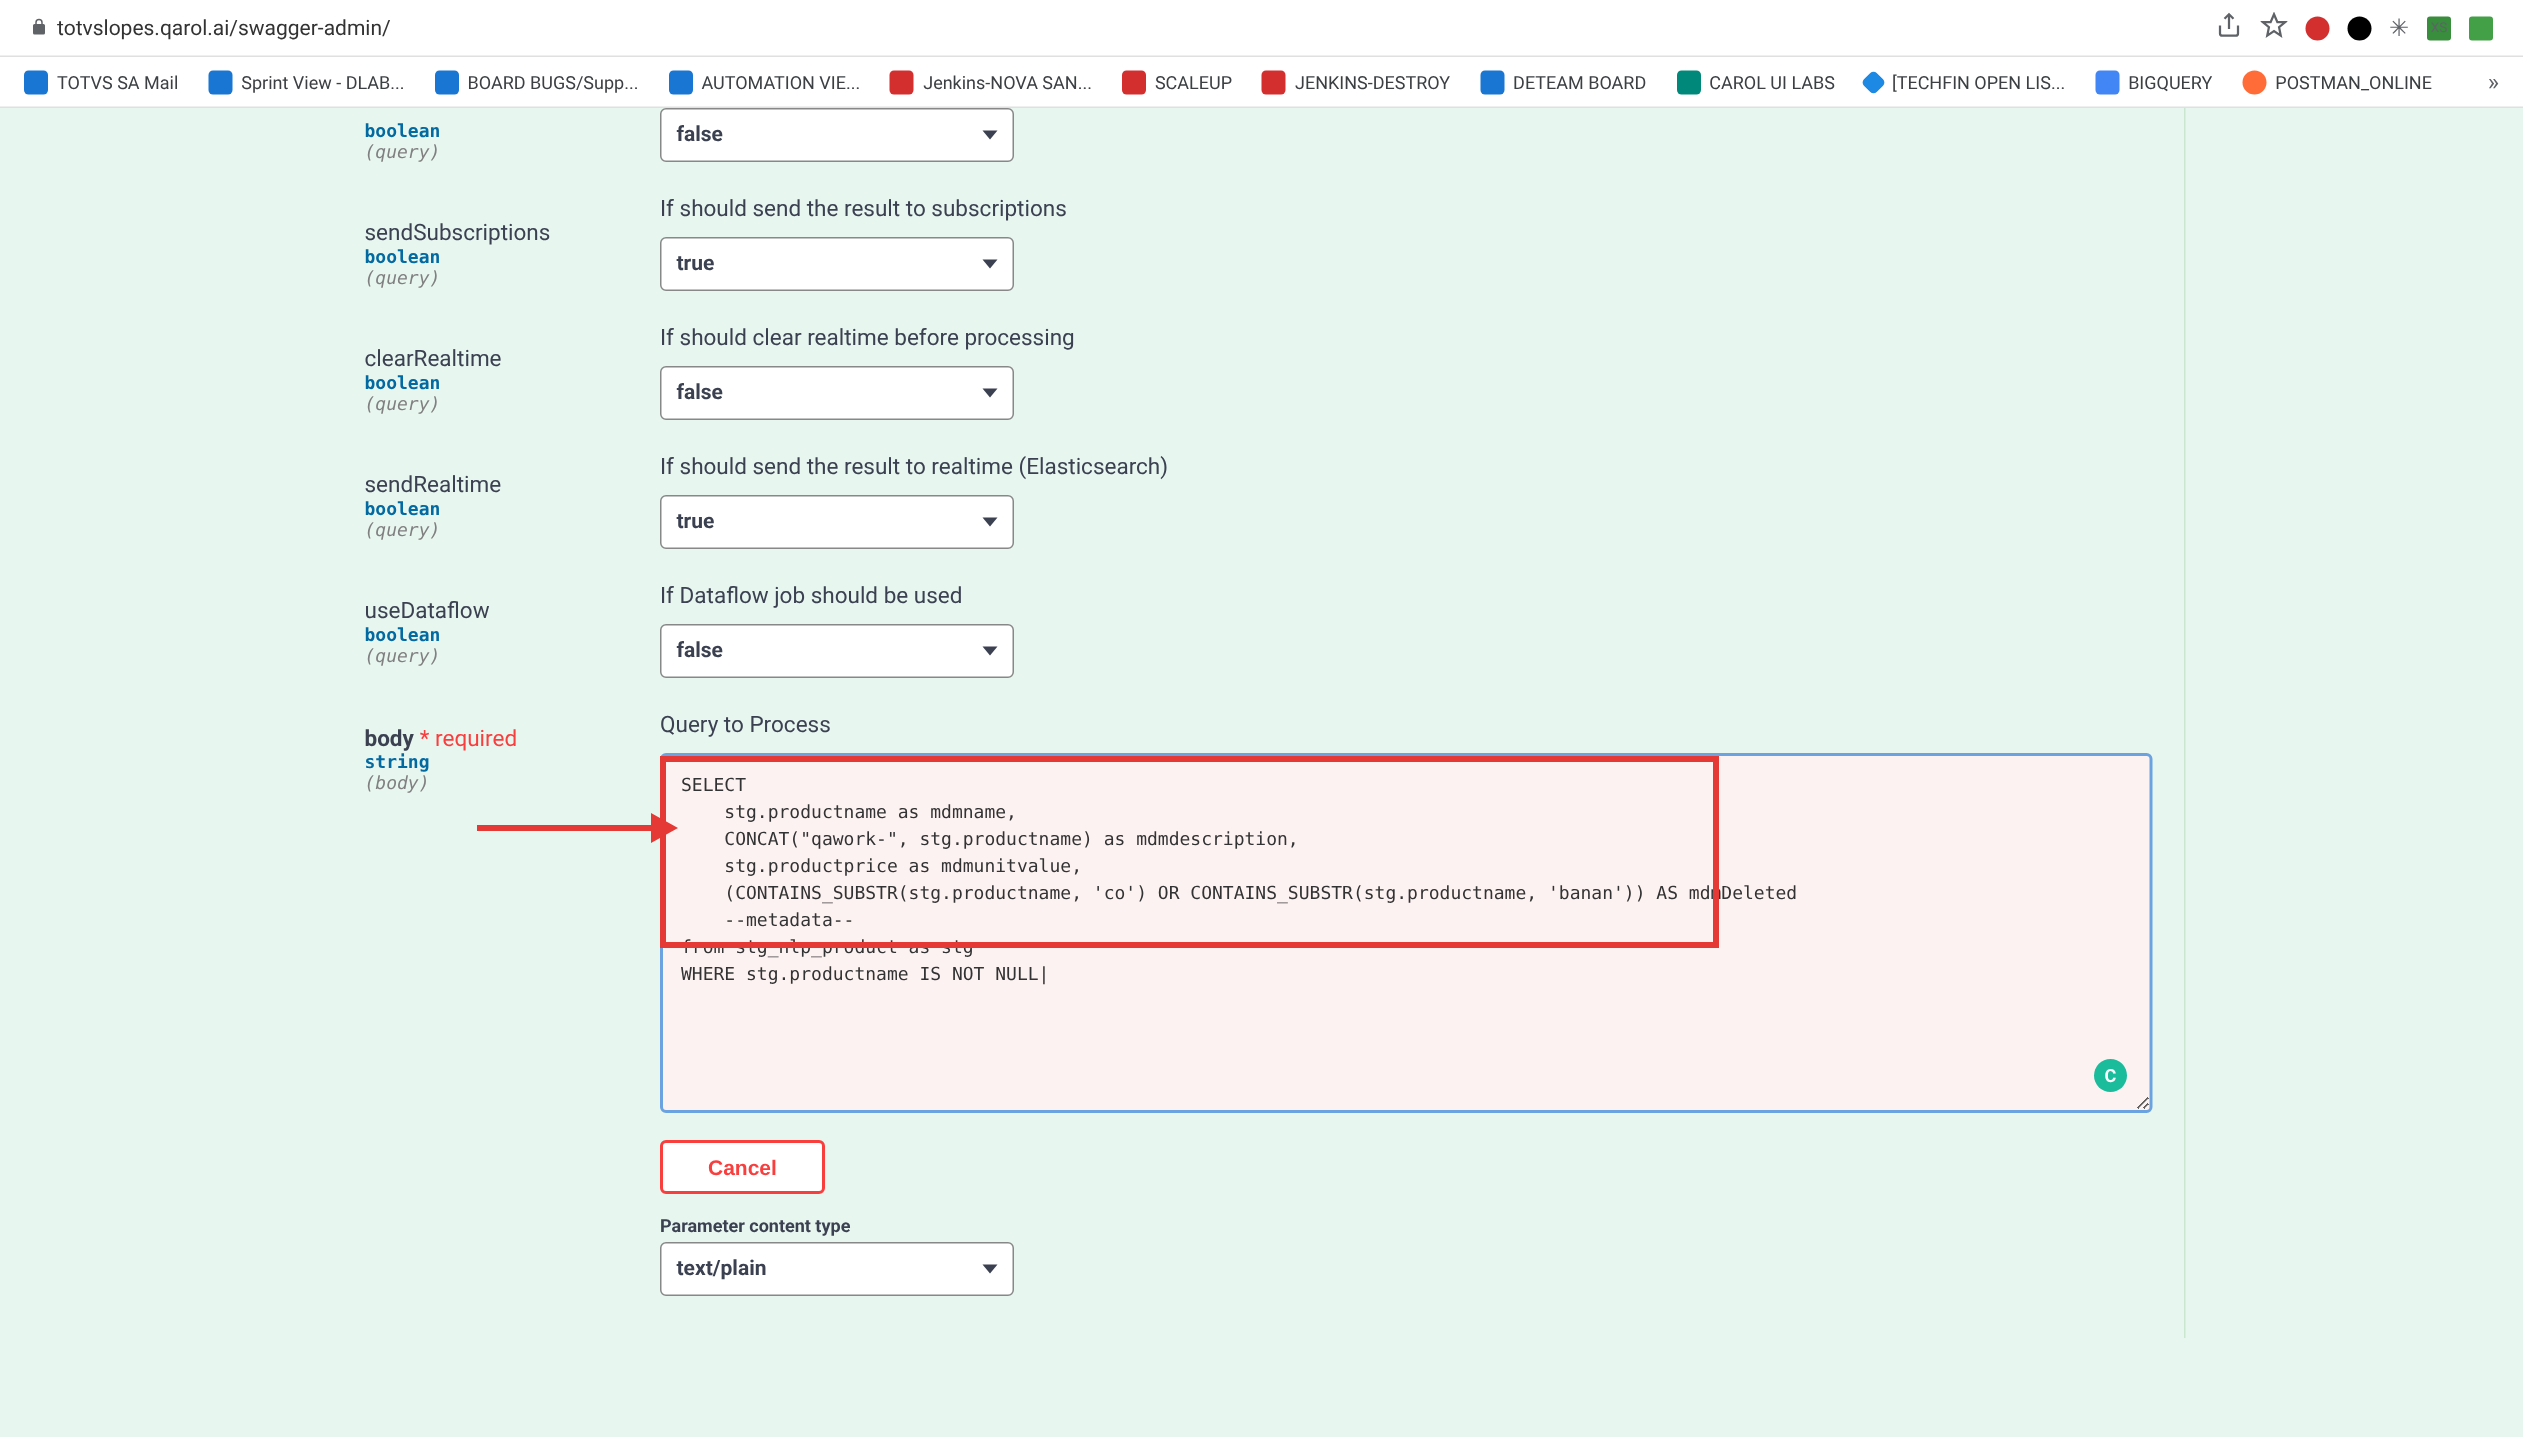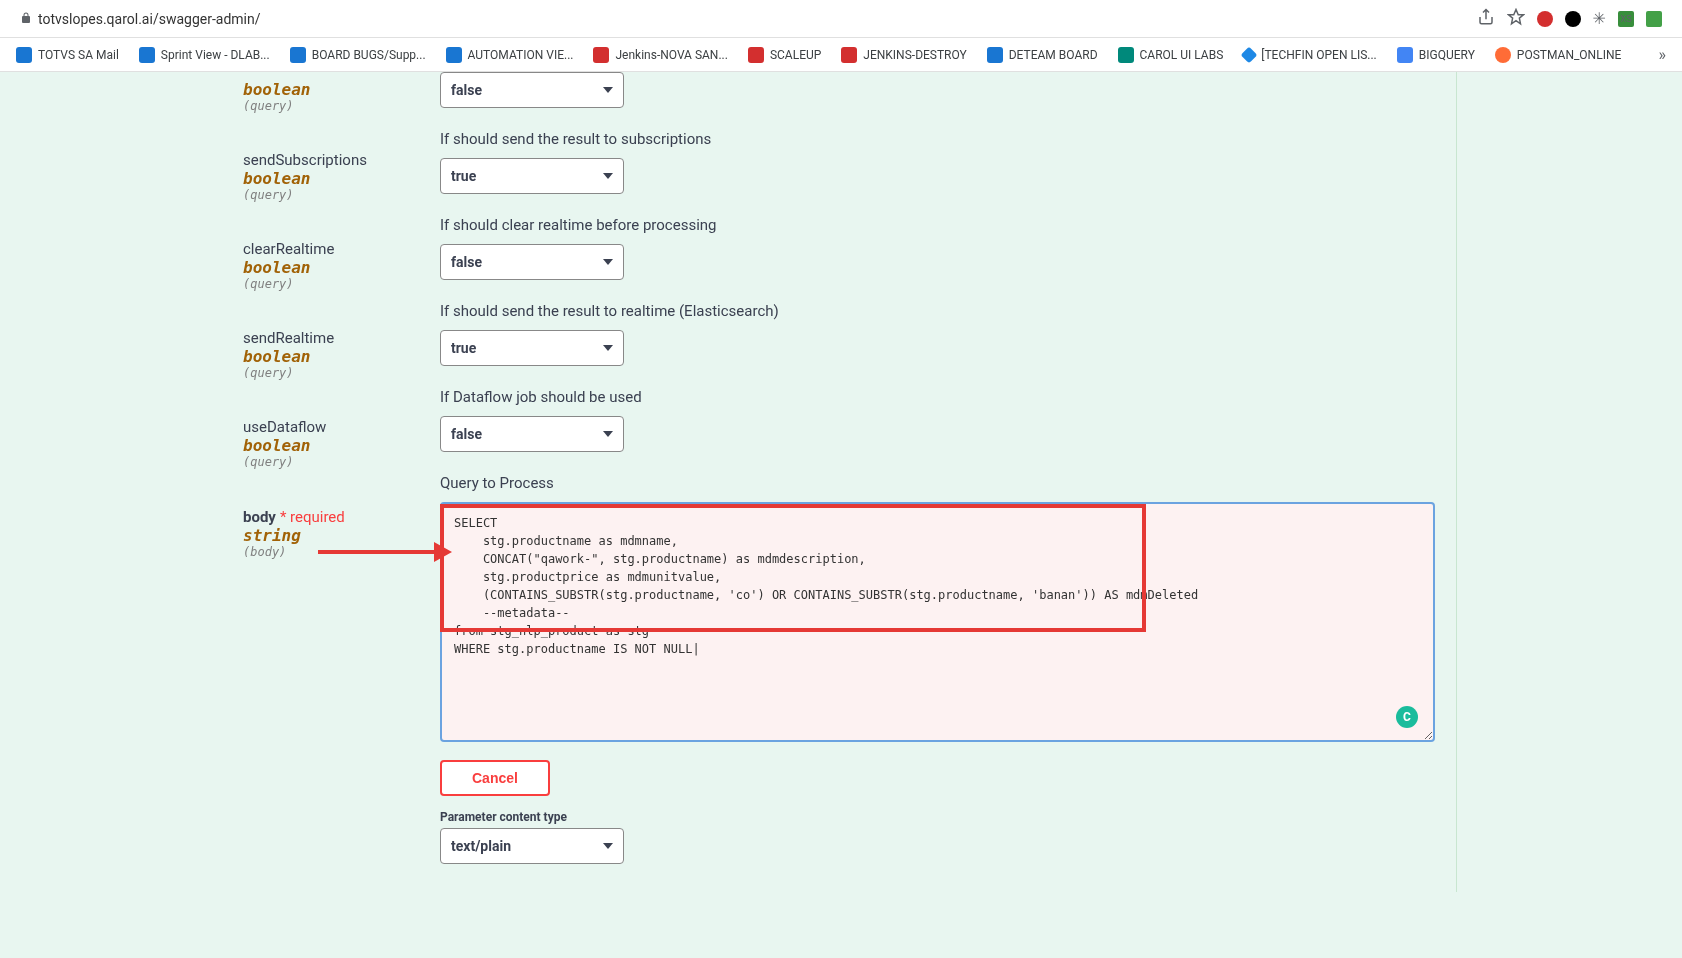--- a/index.html
+++ b/index.html
@@ -25,28 +25,28 @@
 .bm-icon.postman { background: #ff6c37; border-radius: 50%; }
 .bm-icon.biquery { background: #4285f4; }
 .bookmarks-more { margin-left: auto; padding: 4px 8px; color: #5f6368; cursor: pointer; }
 
 .swagger-body { background: #e8f6f0; min-height: calc(100vh - 72px); padding: 0; }
 .swagger-container { max-width: 1232px; margin: 0 auto; background: #e8f6f0; border-right: 1px solid #c8e6d0; display: flex; }
 
 .params-sidebar { width: 215px; padding: 0 0 0 18px; }
 .param-block { padding: 8px 0 16px 0; }
 .param-name { font-size: 15px; color: #3b4151; font-weight: 400; }
-.param-type { font-family: Menlo, Monaco, monospace; font-size: 16px; font-weight: 700; color: #a16207; font-style: italic; }
+.param-type { font-family: Menlo, Monaco, monospace; font-size: 12px; font-weight: 700; color: #0369a1; }
 .param-in { font-family: Menlo, Monaco, monospace; font-size: 12px; font-style: italic; color: #808080; }
 .param-required { color: #f93e3e; font-size: 15px; font-weight: 400; }
 
 .params-content { flex: 1; padding: 0 18px 20px 0; }
 .param-row { margin-bottom: 22px; }
 .param-desc { font-size: 15px; color: #3b4151; margin-bottom: 10px; }
-.param-select { width: 184px; height: 36px; border: 1px solid #888; border-radius: 4px; background: #fff; padding: 0 10px; font-size: 14px; font-weight: 700; color: #3b4151; display: flex; align-items: center; justify-content: space-between; cursor: pointer; }
+.param-select { width: 236px; height: 36px; border: 1px solid #888; border-radius: 4px; background: #fff; padding: 0 10px; font-size: 14px; font-weight: 700; color: #3b4151; display: flex; align-items: center; justify-content: space-between; cursor: pointer; }
 .chev-down { width: 0; height: 0; border-left: 5px solid transparent; border-right: 5px solid transparent; border-top: 6px solid #3b4151; }
 
 .tabs { font-size: 12px; color: #3b4151; margin-bottom: 8px; }
 .tab-active { font-weight: 700; }
 .tab-sep { color: #aaa; margin: 0 4px; }
 .tab-inactive { color: #888; cursor: pointer; }
 
 .textarea-wrap { position: relative; }
 .query-textarea { width: 995px; height: 240px; border: 2px solid #6ba3e0; border-radius: 4px; background: #fdf2f2; padding: 10px 12px; font-family: Menlo, Monaco, Consolas, monospace; font-size: 12px; color: #333; line-height: 1.5; resize: both; white-space: pre; outline: none; }
 .highlight-box { position: absolute; top: 2px; left: 0px; width: 706px; height: 128px; border: 4px solid #e53935; pointer-events: none; }

